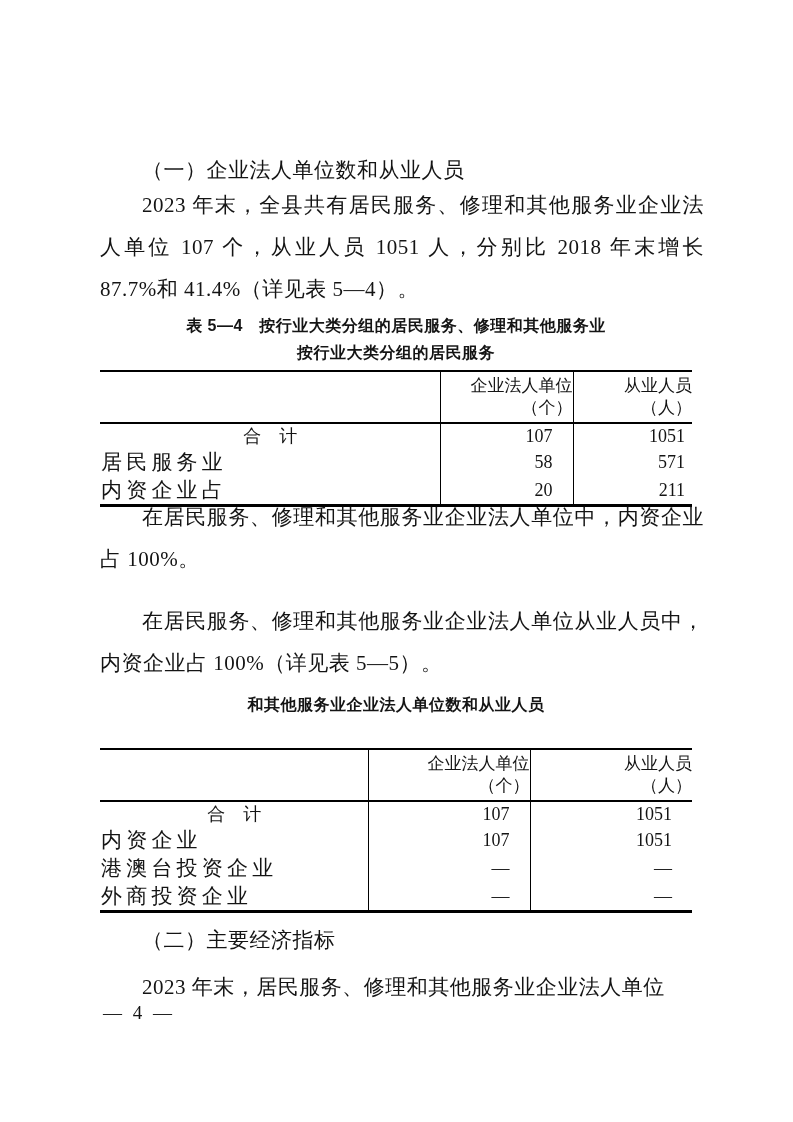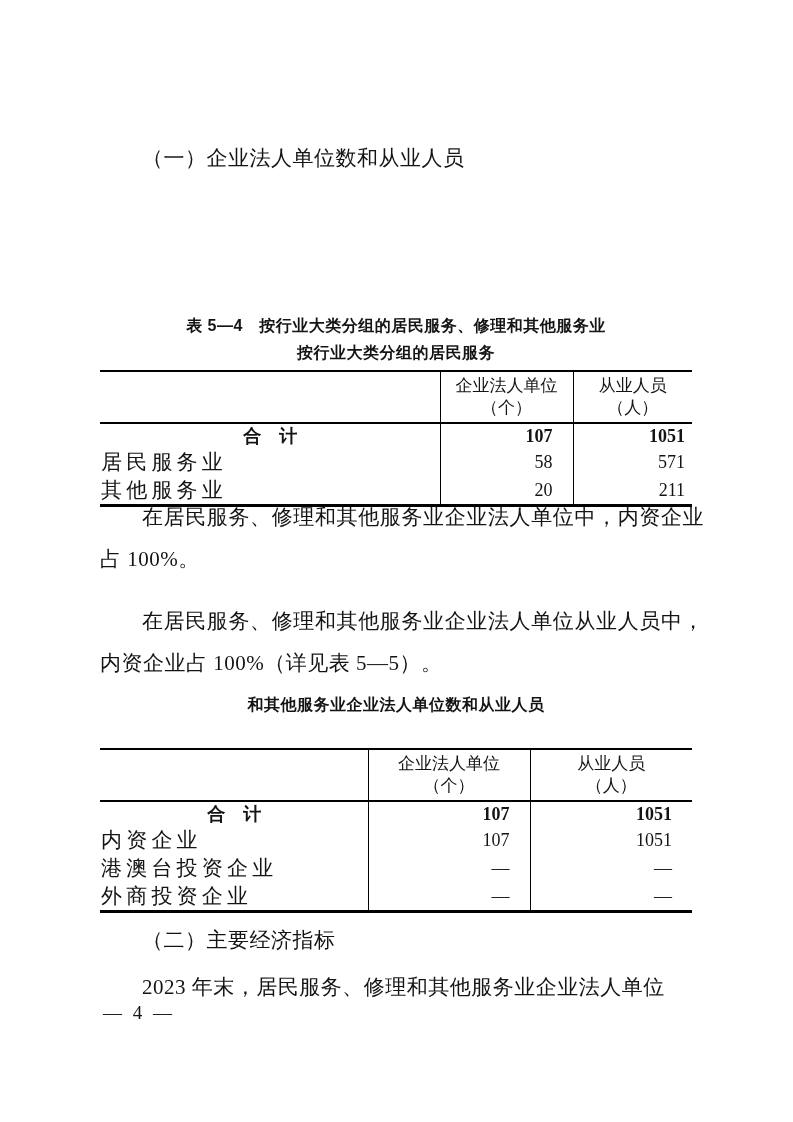--- a/index.html
+++ b/index.html
@@ -37,62 +37,63 @@
     border-collapse:collapse;
     border-top:2.5px solid #000;
     border-bottom:3.5px solid #000;
   }
   table.stat td { padding:0; vertical-align:middle; }
   table.stat thead td {
     border-bottom:2px solid #000;
     height:50px;
     font-family:"Liberation Sans","DejaVu Sans",sans-serif;
     font-size:17px; line-height:22px;
-    text-align:center;
+    text-align:right;
   }
   table.stat .vline { border-left:1.5px solid #000; }
   table.stat tbody td { height:23px; font-size:18px; }
   table.stat .label-cell {
     font-size:21px; letter-spacing:0.2em;
     padding-left:1px; white-space:nowrap; overflow:hidden;
   }
   table.stat .num {
     text-align:right; padding-right:20px;
     font-family:"Liberation Serif","DejaVu Serif",serif;
   }
   table.stat .num-tight { padding-right:7px; }
-  table.stat tr.total-row td { font-weight:bold;margin-top:32px; }
+  table.stat tr.total-row td { font-weight:normal;margin-top:32px; }
   table.stat tr.total-row .label-cell {
     text-align:center; letter-spacing:0;
     font-family:"Liberation Sans","DejaVu Sans",sans-serif;
     font-size:18px;
   }
   .page-number {
     position:absolute; left:103px; top:1002px;
     font-size:19px; letter-spacing:3px;
   }
   
-  #heading-1   { top:144px; }
+  #heading-1   { top:156px; }
   #para-1      { top:184px; }
   #t4-title    { top:312px; }
   #table-4     { top:370px; }
   #para-2      { top:496px; }
   #para-3      { top:600px; }
   #t5-title    { top:691px; }
   #table-5     { top:748px; }
   #heading-2   { top:926px; }
   #para-4      { top:966px; }
 </style>
 </head>
 <body>
 
 <div class="page">
 
   <div class="sec-heading" id="heading-1">（一）企业法人单位数和从业人员</div>
 
+  <div class="para" id="para-1">2023 年末，全县共有居民服务、修理和其他服务业企业法人单位 107 个，从业人员 1051 人，分别比 2018 年末增长 87.7%和 41.4%（详见表 5—4）。</div>
 
   <div class="tbl-title" id="t4-title">
     <div>表 5—4　按行业大类分组的居民服务、修理和其他服务业</div>
     <div>按行业大类分组的居民服务</div>
   </div>
 
   <table class="stat" id="table-4">
     <colgroup>
         <col style="width:340px">
         <col style="width:133px">
@@ -116,21 +117,21 @@
         <td class="label-cell">合　计</td>
         <td class="vline num">107</td>
         <td class="vline num num-tight">1051</td>
       </tr>
       <tr>
         <td class="label-cell">居民服务业</td>
         <td class="vline num">58</td>
         <td class="vline num num-tight">571</td>
       </tr>
       <tr>
-        <td class="label-cell">其他服务业</td>
+        <td class="label-cell">内资企业占</td>
         <td class="vline num">20</td>
         <td class="vline num num-tight">211</td>
       </tr>
     </tbody>
   </table>
 
   <div class="para" id="para-2">在居民服务、修理和其他服务业企业法人单位中，内资企业占 100%。</div>
 
   <div class="para" id="para-3">在居民服务、修理和其他服务业企业法人单位从业人员中，内资企业占 100%（详见表 5—5）。</div>
 

